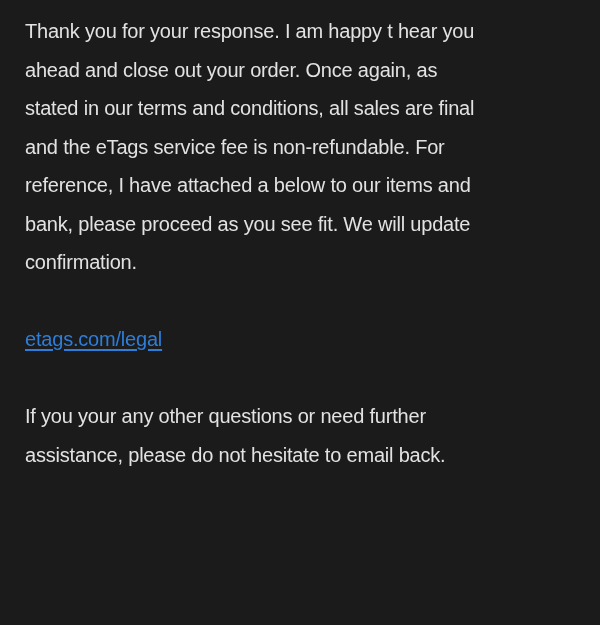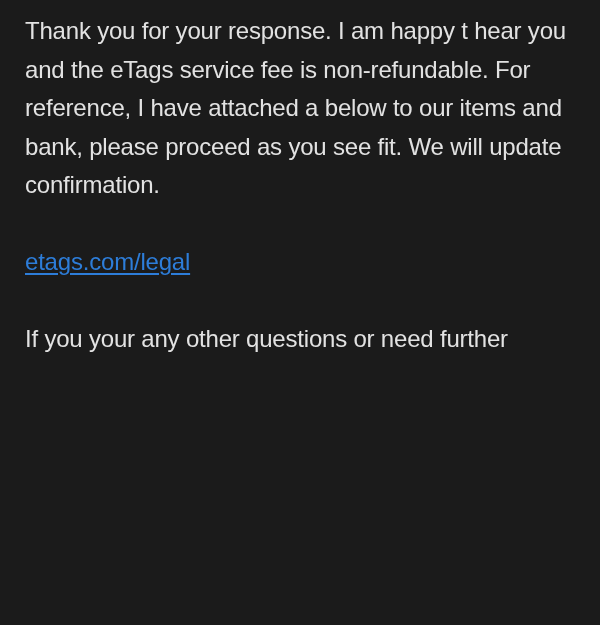--- a/index.html
+++ b/index.html
@@ -12,21 +12,21 @@
     width: 600px;
     height: 625px;
     overflow: hidden;
   }
   body {
     background: var(--background, #1b1b1b);
     font-family: "Liberation Sans", "DejaVu Sans", sans-serif;
   }
   .message-body {
     padding: 12px 4px 0 25px;
-    font-size: 24px;
+    font-size: 20px;
     line-height: 38.5px;
     font-weight: 400;
     color: var(--text, #e2e2e2);
     letter-spacing: -0.2px;
   }
   .text-line {
     white-space: nowrap;
     height: 38.5px;
   }
   .blank-line {
@@ -39,31 +39,34 @@
     cursor: pointer;
   }
 </style>
 </head>
 <body>
 
 <div class="message-body">
 
   <div>
     <div class="text-line">Thank you for your response. I am happy t hear you</div>
+    <div class="text-line">ahead and close out your order. Once again, as</div>
+    <div class="text-line">stated in our terms and conditions, all sales are final</div>
     <div class="text-line">and the eTags service fee is non-refundable. For</div>
     <div class="text-line">reference, I have attached a below to our items and</div>
     <div class="text-line">bank, please proceed as you see fit. We will update</div>
     <div class="text-line">confirmation.</div>
   </div>
 
   <div class="blank-line"></div>
 
   <div class="text-line">
     <a href="#" class="legal-link">etags.com/legal</a>
   </div>
 
   <div class="blank-line"></div>
 
   <div>
     <div class="text-line">If you your any other questions or need further</div>
+    <div class="text-line">assistance, please do not hesitate to email back.</div>
   </div>
 
 </div>
 
 </body></html>

